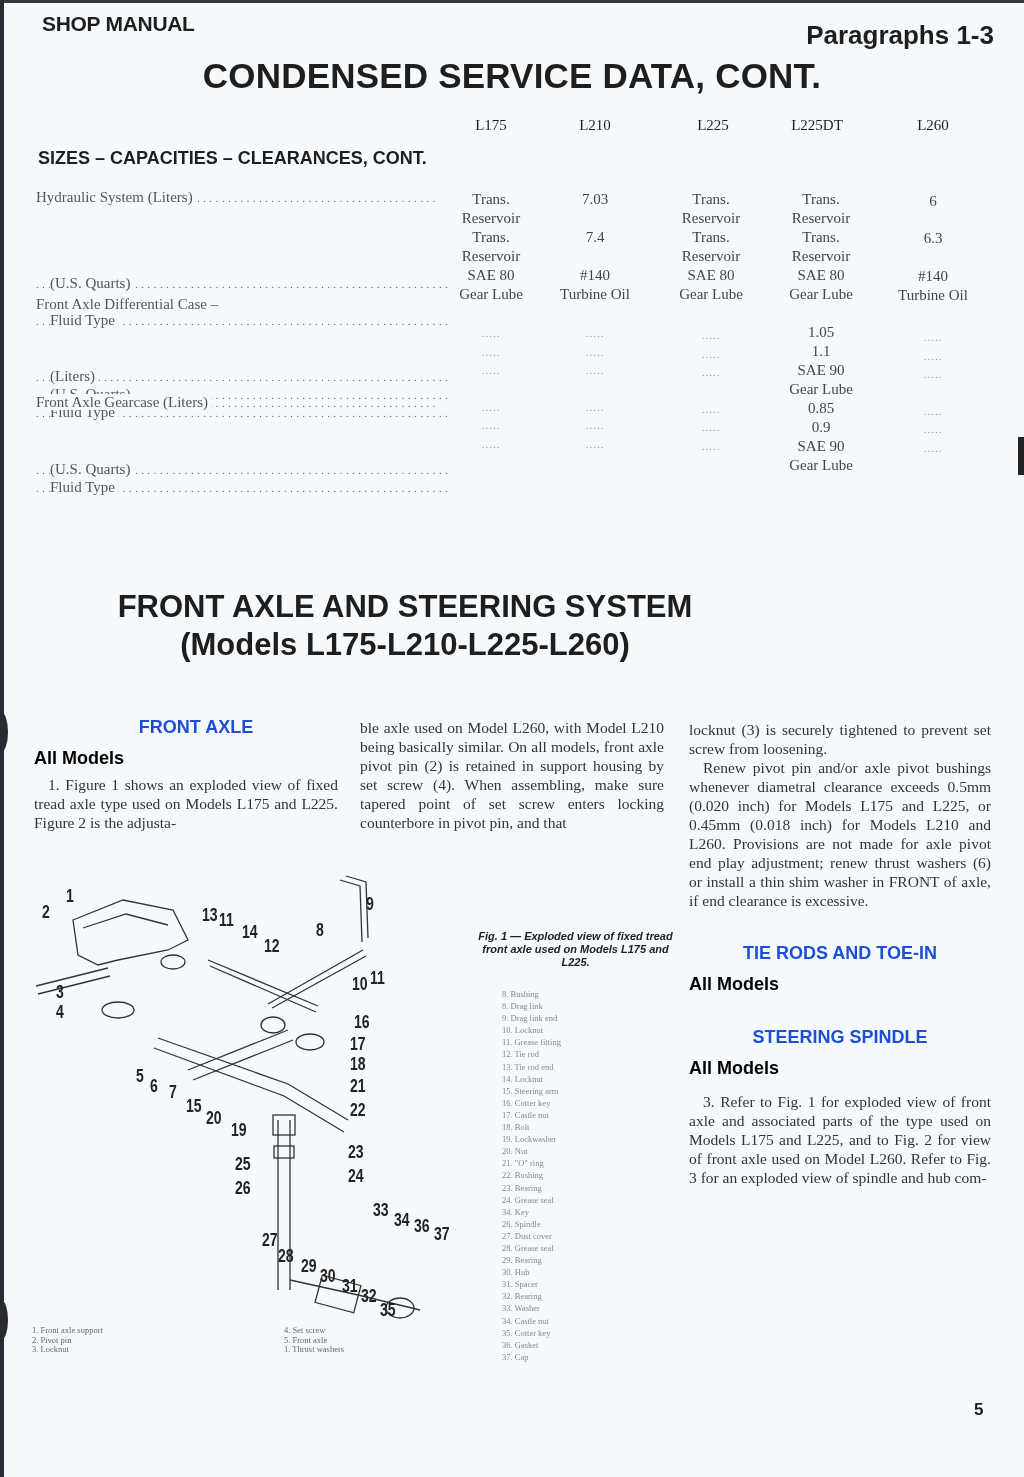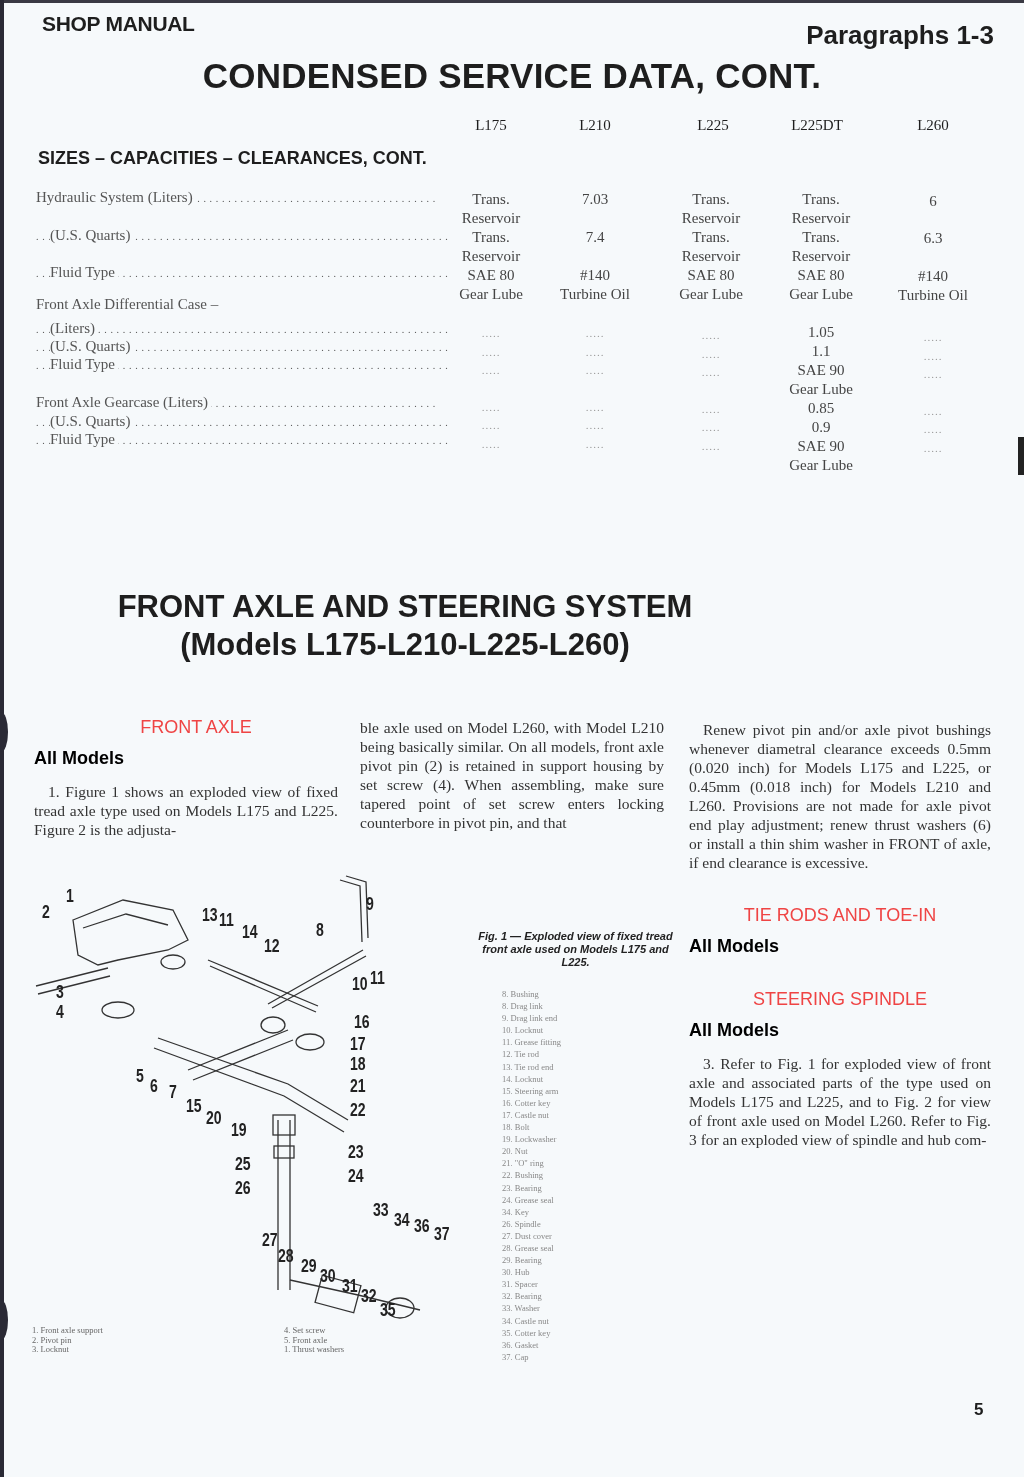--- a/index.html
+++ b/index.html
@@ -18,29 +18,29 @@
   .hdr-right { position: absolute; right: 30px; top: 20px; font-size: 26px; font-weight: bold; }
   .title-main { position: absolute; left: 0; width: 1024px; top: 56px; text-align: center; font-size: 35px; font-weight: bold; letter-spacing: 0.2px; }
 
   .col-hdr { position: absolute; top: 117px; font-size: 15px; text-align: center; width: 90px; }
   .sizes-title { position: absolute; left: 38px; top: 148px; font-size: 18px; font-weight: bold; }
 
   .spec-row { position: absolute; left: 36px; font-size: 15px; color: #555; white-space: nowrap; width: 400px; overflow: hidden; }
   .spec-row .lbl { background: #f6f9fb; padding-right: 3px; }
   .spec-row::after { content: ". . . . . . . . . . . . . . . . . . . . . . . . . . . . . . . . . . . . . . . . . . . . . . . . . . . . . . . . . . . . . . . . . . . . . . . ."; position: absolute; left: 0; z-index: -1; font-size: 10px; letter-spacing: 0.6px; top: 4px; }
   .spec-row { z-index: 1; }
-  .indent { padding-left: 14px; }
+  .indent { padding-left: 14px; margin-top: 48px; }
 
   .cell { position: absolute; width: 110px; text-align: center; font-size: 15px; color: #444; line-height: 19px; }
   .blank { color: #999; font-size: 11px; letter-spacing: 1px; }
 
   .sec-title { position: absolute; left: 0; width: 810px; text-align: center; font-size: 31px; font-weight: bold; line-height: 38px; top: 588px; }
 
   .col { position: absolute; font-size: 15.5px; line-height: 19px; color: #333; text-align: justify; }
-  .h-center { text-align: center; font-weight: normal; font-size: 18px; font-family: "Liberation Sans", sans-serif; color: #ef4444; }
+  .h-center { text-align: center; font-weight: bold; font-size: 18px; font-family: "Liberation Sans", sans-serif; color: #1d4ed8; }
   .h-left { font-weight: bold; font-size: 18px; font-family: "Liberation Sans", sans-serif; color: #000000; }
   .para { text-indent: 14px; margin: 0; }
 
   .caption { position: absolute; left: 478px; top: 930px; width: 195px; text-align: center; font-family: "Liberation Sans", sans-serif; font-weight: bold; font-style: italic; font-size: 11px; line-height: 13px; color: #222; }
   .legend-list { position: absolute; left: 502px; top: 988px; font-size: 8.5px; line-height: 12.1px; color: #888; }
   .legend-bottom { position: absolute; top: 1326px; font-size: 8.5px; line-height: 9.5px; color: #666; }
 
   .diagram { position: absolute; left: 28px; top: 870px; width: 440px; height: 450px; }
   .callout { position: absolute; font-family: "Liberation Sans", sans-serif; font-weight: bold; font-size: 18px; color: #222; transform: scaleX(0.78); transform-origin: left top; }
 
@@ -167,28 +167,29 @@
   </div>
 
 <div class="sec-title sans">
   <div>FRONT AXLE AND STEERING SYSTEM</div>
   <div>(Models L175-L210-L225-L260)</div>
 </div>
 
 <div class="col" style="left:34px;top:718px;width:304px">
   <div class="h-center" style="margin-left:20px">FRONT AXLE</div>
   <div class="h-left" style="margin-top:12px">All Models</div>
-  <p class="para" style="margin-top:14px">1. Figure 1 shows an exploded view of fixed tread axle type used on Models L175 and L225. Figure 2 is the adjusta-</p>
+  <p class="para" style="margin-top:7px">1. Figure 1 shows an exploded view of fixed tread axle type used on Models L175 and L225. Figure 2 is the adjusta-</p>
 </div>
 
 <div class="col" style="left:360px;top:718px;width:304px">
   <p class="para" style="text-indent:0">ble axle used on Model L260, with Model L210 being basically similar. On all models, front axle pivot pin (2) is retained in support housing by set screw (4). When assembling, make sure tapered point of set screw enters locking counterbore in pivot pin, and that</p>
 </div>
 
 <div class="col" style="left:689px;top:720px;width:302px">
+  <p class="para" style="text-indent:0">locknut (3) is securely tightened to prevent set screw from loosening.</p>
   <p class="para">Renew pivot pin and/or axle pivot bushings whenever diametral clearance exceeds 0.5mm (0.020 inch) for Models L175 and L225, or 0.45mm (0.018 inch) for Models L210 and L260. Provisions are not made for axle pivot end play adjustment; renew thrust washers (6) or install a thin shim washer in FRONT of axle, if end clearance is excessive.</p>
   <div class="h-center" style="margin-top:34px">TIE RODS AND TOE-IN</div>
   <div class="h-left" style="margin-top:12px">All Models</div>
   <div class="h-center" style="margin-top:34px">STEERING SPINDLE</div>
   <div class="h-left" style="margin-top:12px">All Models</div>
   <p class="para" style="margin-top:14px">3. Refer to Fig. 1 for exploded view of front axle and associated parts of the type used on Models L175 and L225, and to Fig. 2 for view of front axle used on Model L260. Refer to Fig. 3 for an exploded view of spindle and hub com-</p>
 </div>
 
 <div class="diagram">
   <svg width="440" height="450" viewBox="0 0 440 450" style="position:absolute;left:0;top:0">

